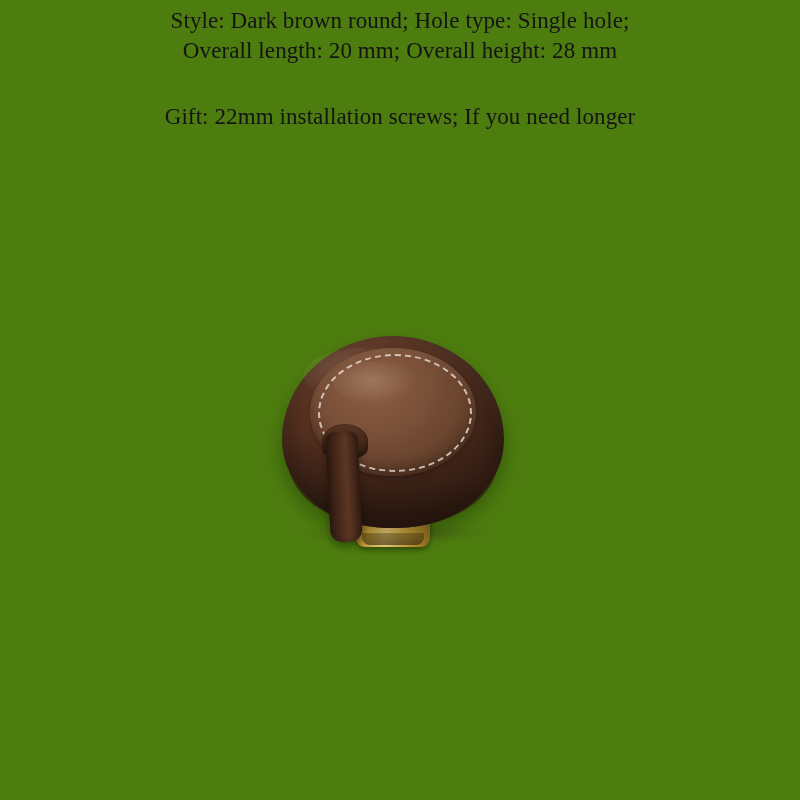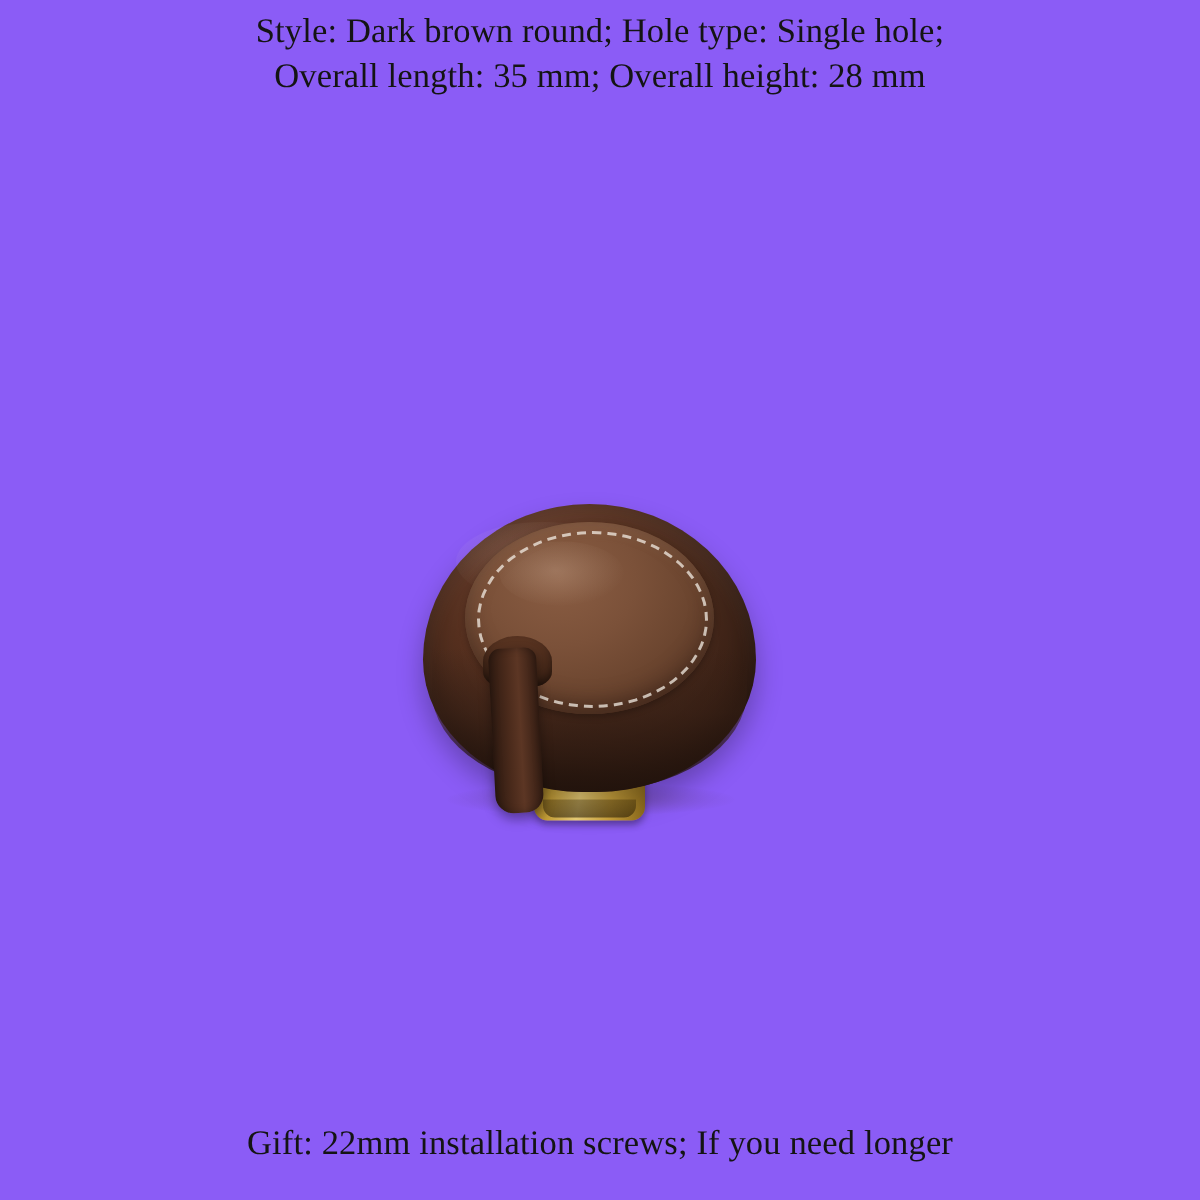--- a/index.html
+++ b/index.html
@@ -14,35 +14,36 @@
     color: #141414;
     overflow: hidden;
     position: relative;
   }
   .page {
     width: 800px;
     height: 800px;
     position: relative;
     display: flex;
     flex-direction: column;
-    justify-content: space-between;
-    background: #8b5cf6;
+    justify-content: flex-start;
+    background: #4d7c0f;
   }
   .caption {
     width: 100%;
     text-align: center;
     font-size: 23px;
     line-height: 30px;
     letter-spacing: 0.1px;
   }
   .caption-top {
     padding-top: 6px;
   }
   .caption-bottom {
     padding-bottom: 23px;
+    margin-top: 36px;
   }
   .caption-line {
     display: block;
     white-space: nowrap;
   }
 
   .product-area {
     position: absolute;
     left: 0;
     top: 0;
@@ -191,21 +192,21 @@
     background: radial-gradient(ellipse at 50% 50%, rgba(60,40,28,0.28), rgba(255,255,255,0) 72%);
   }
 </style>
 </head>
 <body>
 
 <div class="page">
 
   <div class="caption caption-top">
     <span class="caption-line">Style: Dark brown round; Hole type: Single hole;</span>
-    <span class="caption-line">Overall length: 35 mm; Overall height: 28 mm</span>
+    <span class="caption-line">Overall length: 20 mm; Overall height: 28 mm</span>
   </div>
 
   <div class="product-area">
     <div class="knob-wrap">
       <div class="ground-shadow"></div>
       <div class="brass-post"></div>
       <div class="leather-body"></div>
       <div class="rim-band"></div>
       <div class="leather-top"></div>
       <div class="stitch"></div>

